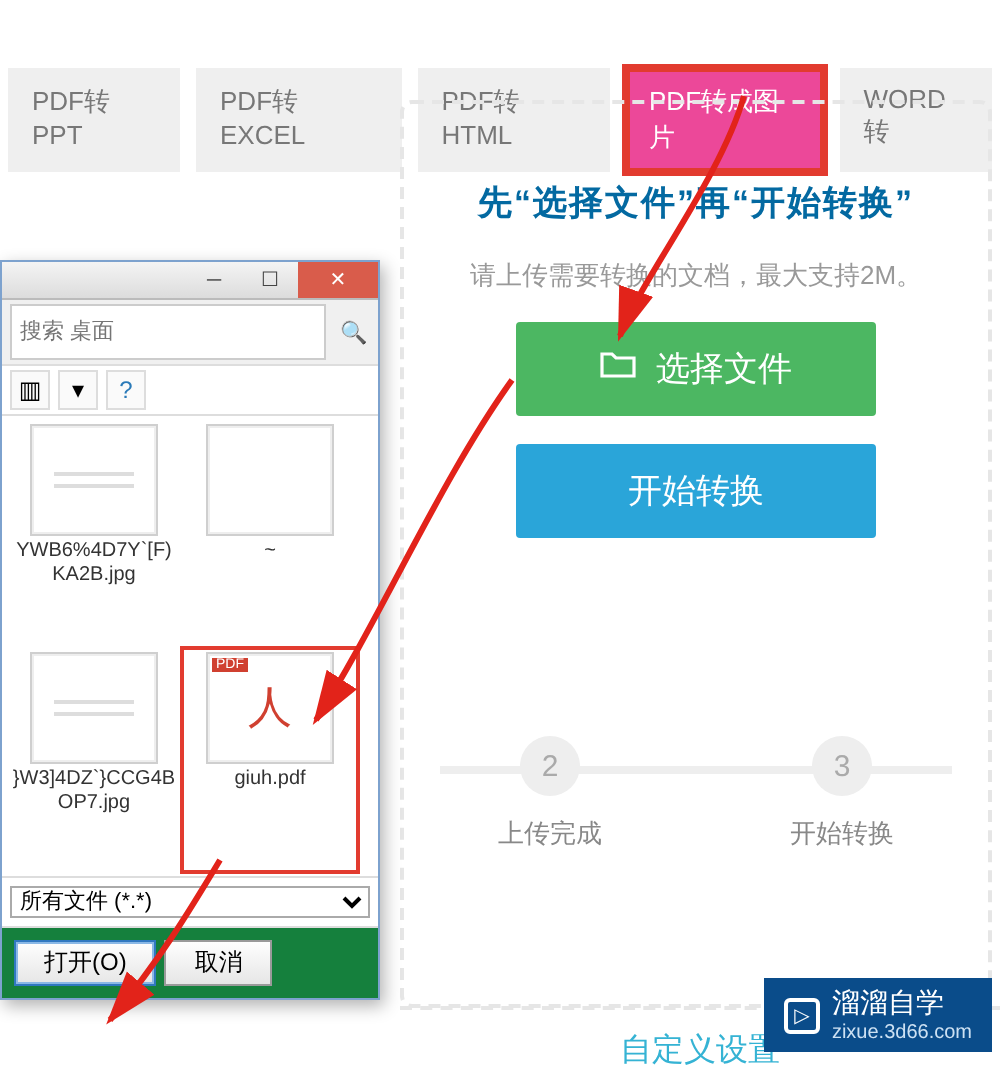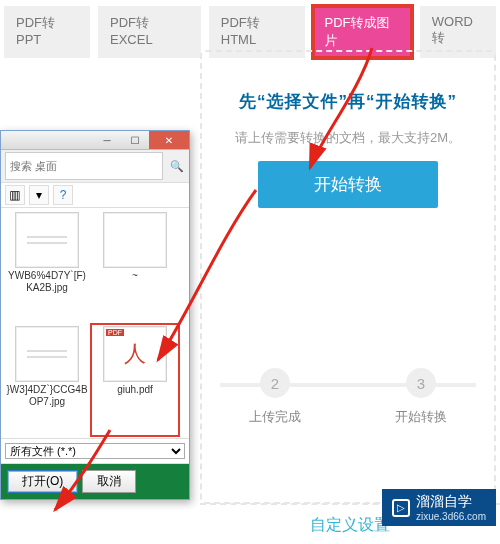--- a/index.html
+++ b/index.html
@@ -10,20 +10,21 @@
     background: #fff;
     position: relative;
     overflow: hidden;
   }
 
   
   .tabs {
     display: flex;
     gap: 8px;
     padding: 6px 4px;
+    margin-top: 28px;
   }
   .tab {
     background: #efefef;
     color: #777;
     padding: 8px 12px;
     font-size: 13px;
     cursor: pointer;
   }
   .tab.active {
     background: #ec4899;
@@ -292,20 +293,28 @@
   <div class="tab">PDF转EXCEL</div>
   <div class="tab">PDF转HTML</div>
   <div class="tab active">PDF转成图片</div>
   <div class="tab">WORD转</div>
 </div>
 
 <div class="right-panel">
   <div class="instr">先“选择文件”再“开始转换”</div>
   <div class="helper">请上传需要转换的文档，最大支持2M。</div>
 
+  <div class="btn btn-green">
+    <span class="icon">
+      <svg width="18" height="16" viewBox="0 0 18 16">
+          <path fill="none" stroke="#fff" stroke-width="1.6" d="M1 3h5l2 2h9v9H1z"></path>
+        </svg>
+    </span>
+    <span>选择文件</span>
+  </div>
 
   <div class="btn btn-blue">
     <span>开始转换</span>
   </div>
 
   <div class="steps">
     <div class="step">
       <div class="step-num">2</div>
       <div class="step-label">上传完成</div>
     </div>

